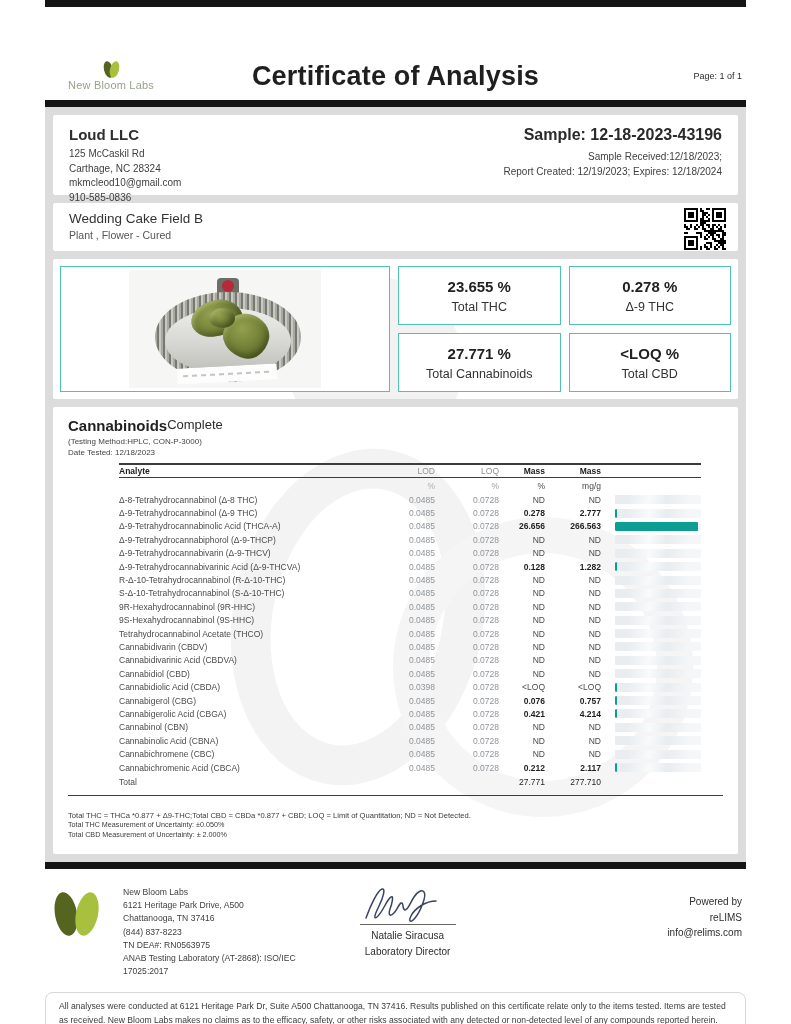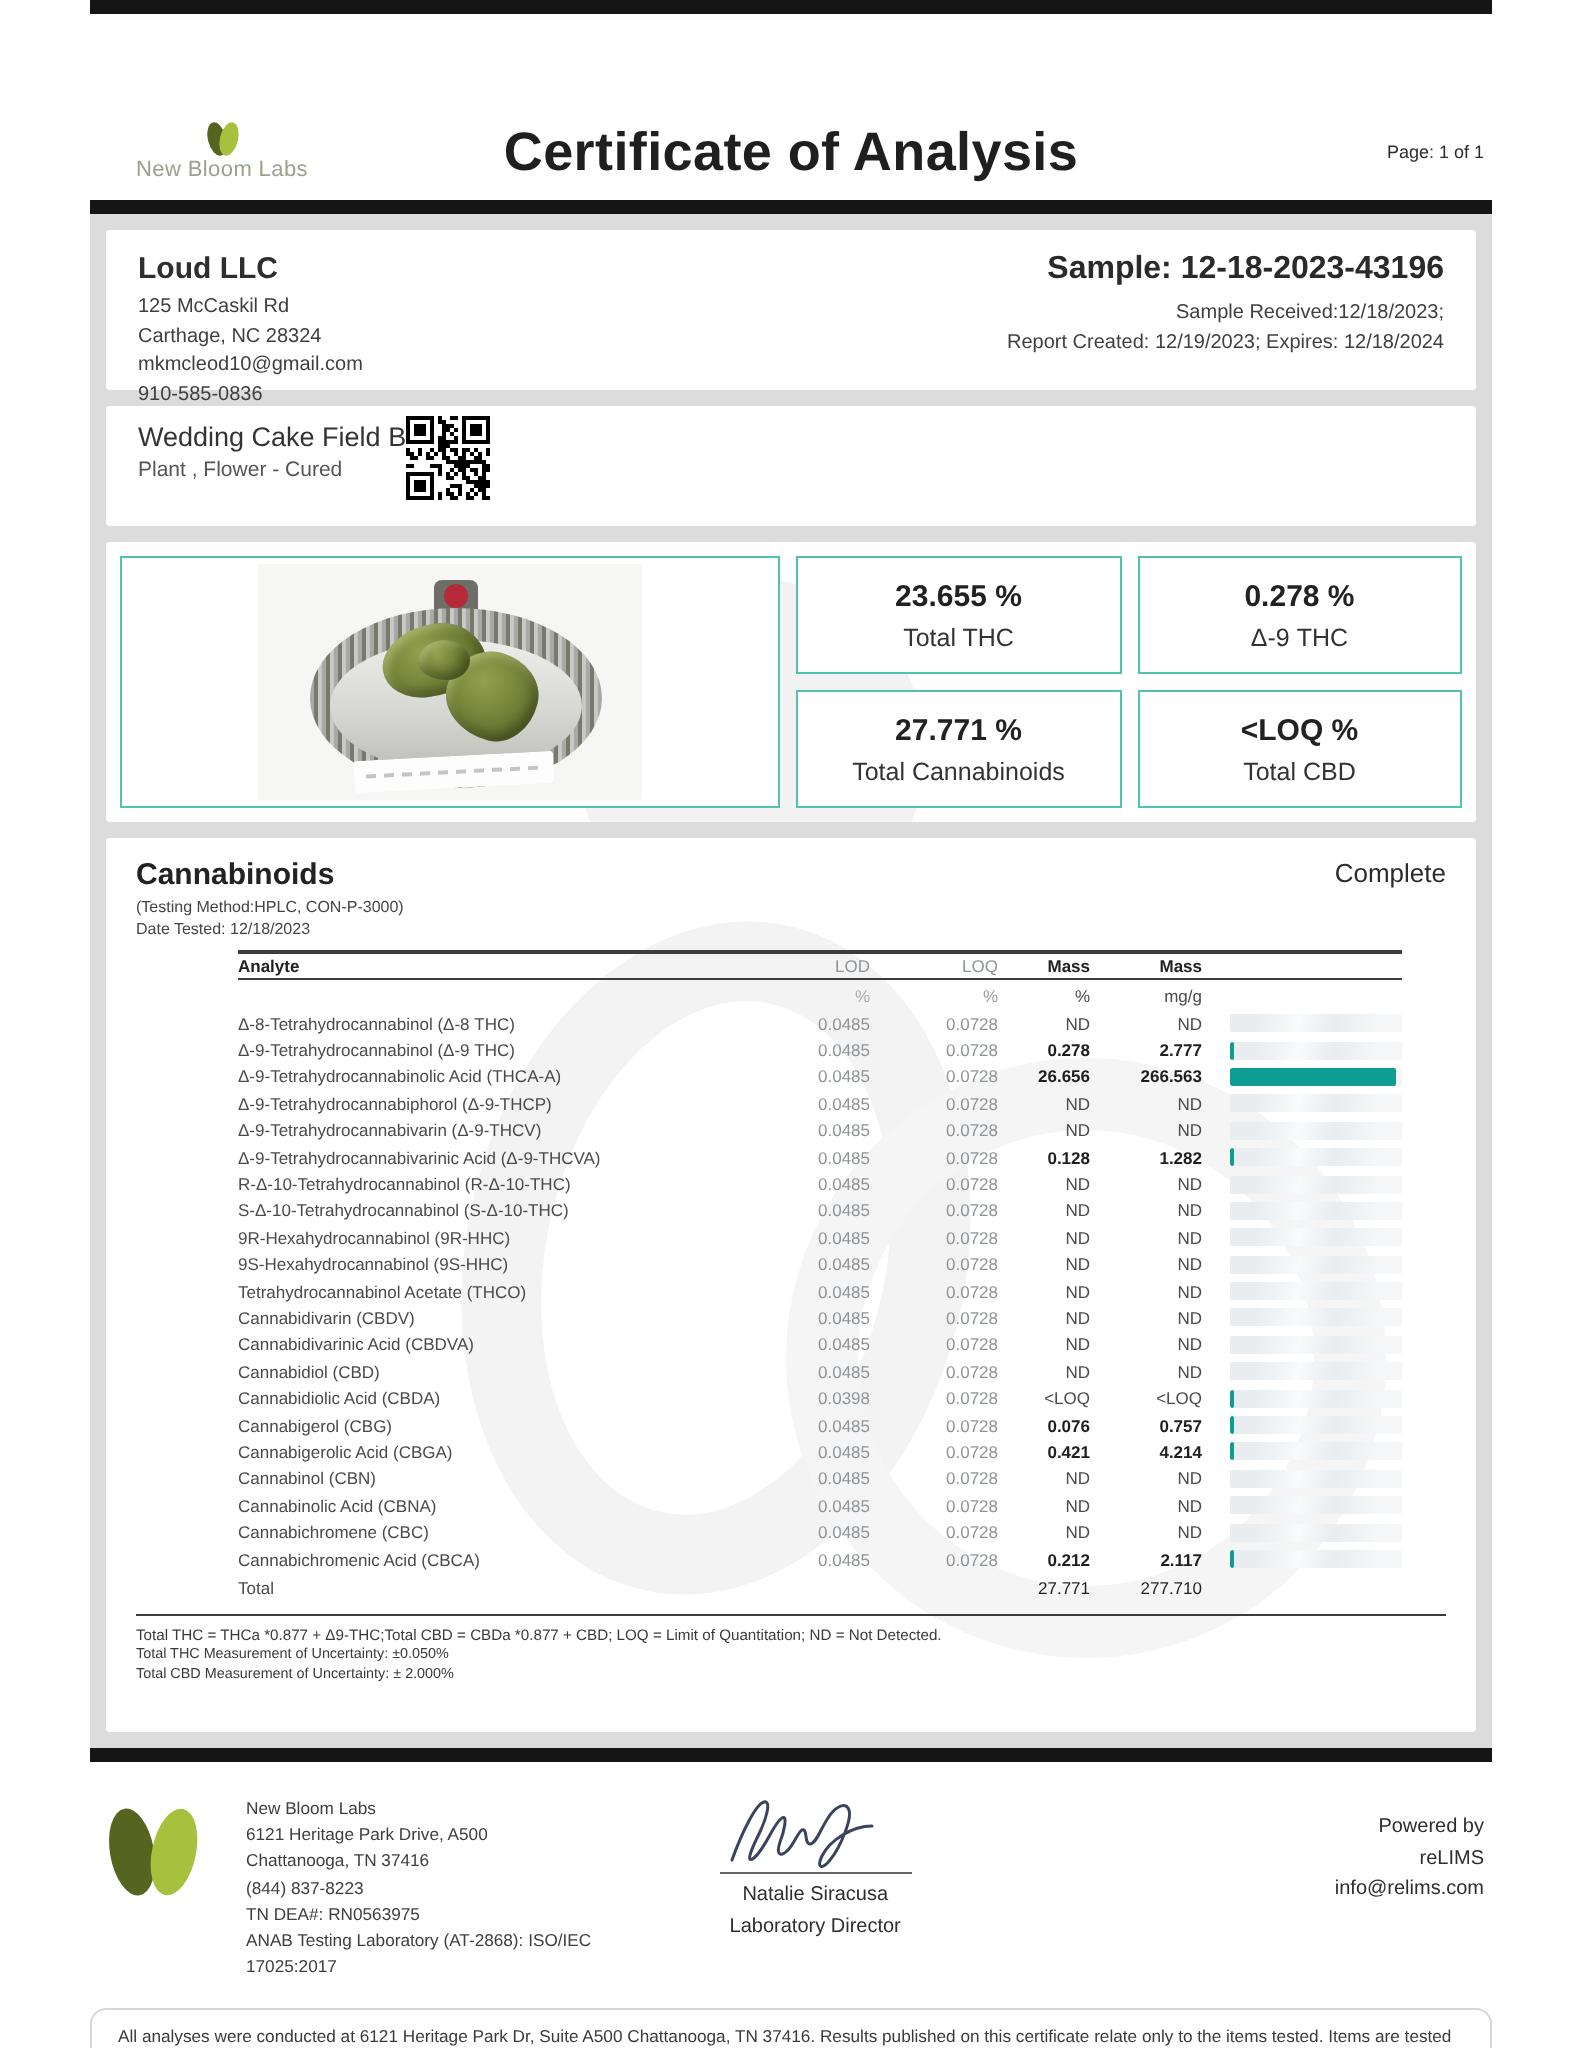--- a/index.html
+++ b/index.html
@@ -23,21 +23,21 @@
   .graywrap { background:#dcdcdc; padding:8px; display:flex; flex-direction:column; gap:8px; }
   .card { background:#fff; border-radius:2px; position:relative; }
 
   .client-card { height:80px; display:flex; justify-content:space-between; padding:11px 16px 8px; }
   .client-name { font-size:15px; font-weight:600; color:#2e2e2e; margin-bottom:4px; }
   .client-line { font-size:10px; color:#3f3f3f; line-height:14.5px; }
   .sample-block { text-align:right; }
   .sample-id { font-size:16px; font-weight:600; color:#2a2a2a; margin-bottom:5px; }
   .sample-line { font-size:10px; color:#3f3f3f; line-height:15px; }
 
-  .product-card { height:60px; display:flex; padding:8px 12px 8px 16px; }
+  .product-card { height:48px; display:flex; justify-content:space-between; padding:8px 12px 8px 16px; }
   .product-name { font-size:13.5px; color:#333; margin-bottom:3px; }
   .product-sub { font-size:10.5px; color:#555; }
   .qr { width:42px; height:42px; margin-top:-3px; }
 
   .results-card { height:140px; padding:7px; display:flex; gap:8px; overflow:hidden; }
   .wm-circle { position:absolute; width:175px; height:175px; border-radius:50%; background:#f2f2f2; left:235px; top:18px; z-index:0; }
   .photo-box { flex:0 0 330px; border:1.5px solid #4fc2b0; background:#fff; display:flex; align-items:center; justify-content:center; z-index:1; }
   .photo { width:192px; height:118px; background:#f6f6f4; position:relative; overflow:hidden; }
   .tin-tab { position:absolute; left:88px; top:8px; width:22px; height:22px; background:#6e6e68; border-radius:4px 4px 8px 8px; }
   .red-dot { position:absolute; left:93px; top:10px; width:12px; height:12px; border-radius:50%; background:#b52938; }
@@ -54,21 +54,21 @@
   .stats { flex:1; display:grid; grid-template-columns:1fr 1fr; grid-template-rows:1fr 1fr; gap:8px; z-index:1; }
   .stat-box { border:1.5px solid #4fc2b0; background:#fff; display:flex; flex-direction:column; align-items:center; justify-content:center; gap:5px; }
   .stat-value { font-size:15px; font-weight:700; color:#222; }
   .stat-label { font-size:12.5px; color:#333; }
 
   
   .cann-card { height:447px; padding:10px 15px; overflow:hidden; }
   .wm-ring { position:absolute; border-radius:50%; border:40px solid #f3f3f3; width:250px; height:340px; left:180px; top:40px; transform:rotate(12deg); z-index:0; }
   .wm-ring2 { position:absolute; border-radius:50%; border:36px solid #f5f5f5; width:300px; height:300px; left:340px; top:110px; z-index:0; }
   .cann-inner { position:relative; z-index:1; }
-  .cann-head { display:flex; justify-content:space-between; align-items:flex-start;gap:44px; }
+  .cann-head { display:flex; align-items:flex-start; }
   .cann-title { font-size:15px; font-weight:700; color:#222; }
   .cann-status { font-size:13px; color:#2c2c2c; }
   .cann-method { font-size:8px; color:#444; margin-top:3px; }
   .cann-date { font-size:8px; color:#444; margin-top:2px; }
 
   .tbl { margin-left:51px; width:582px; margin-top:6px; font-size:8.5px; }
   .trow { display:flex; align-items:center; height:13.4px; }
   .thead { border-top:2px solid #3c3c3c; border-bottom:1.5px solid #3c3c3c; height:15px; }
   .tunits { height:15px; }
   .c-analyte { flex:1 1 auto; color:#4a4a4a; }
@@ -81,21 +81,21 @@
   .thead .c-lod, .thead .c-loq { color:#8f9499; }
   .tunits .c-lod { color:#aaaeb3; } .tunits .c-loq { color:#979ca1; }
   .tunits .c-mass, .tunits .c-mg { color:#4a4a4a; }
   .bold { font-weight:700; color:#1f1f1f; }
   .bar-track { height:9px; width:86px; border-radius:1px; background:linear-gradient(100deg,#e9edf0 15%,#f8fafb 40%,#e9edf0 60%,#f4f6f7 85%); position:relative; overflow:hidden; }
   .bar-fill { position:absolute; left:0; top:0; bottom:0; background:#0e9d92; border-radius:1px; }
   .trow.total { font-weight:400; color:#1f1f1f; height:16px; }
   .trow.total .c-mass, .trow.total .c-mg { color:#1f1f1f; }
 
   .foot-rule { border:none; border-top:1.5px solid #3c3c3c; margin:5px 0 0; }
-  .footnote { font-size:7.6px; color:#3a3a3a; margin-top:5px; }
+  .footnote { font-size:7.6px; color:#3a3a3a; margin-top:15px; }
   .notes { }
   .note-line { font-size:7.2px; color:#3a3a3a; line-height:9.6px; }
 
   
   .footer { display:flex; align-items:flex-start; margin-top:9px; }
   .f-logo { flex:0 0 78px; padding-left:10px; padding-top:14px; }
   .f-leaf { display:inline-block; width:22px; height:44px; border-radius:50%; background:#55651f; transform:rotate(-10deg); }
   .f-leaf.light { background:#a7c13e; transform:rotate(12deg); margin-left:-1px; }
   .f-lab { font-size:8.6px; color:#3e3e3e; line-height:13.2px; padding-top:8px; }
   .f-sign { margin-left:62px; text-align:center; padding-top:6px; }

